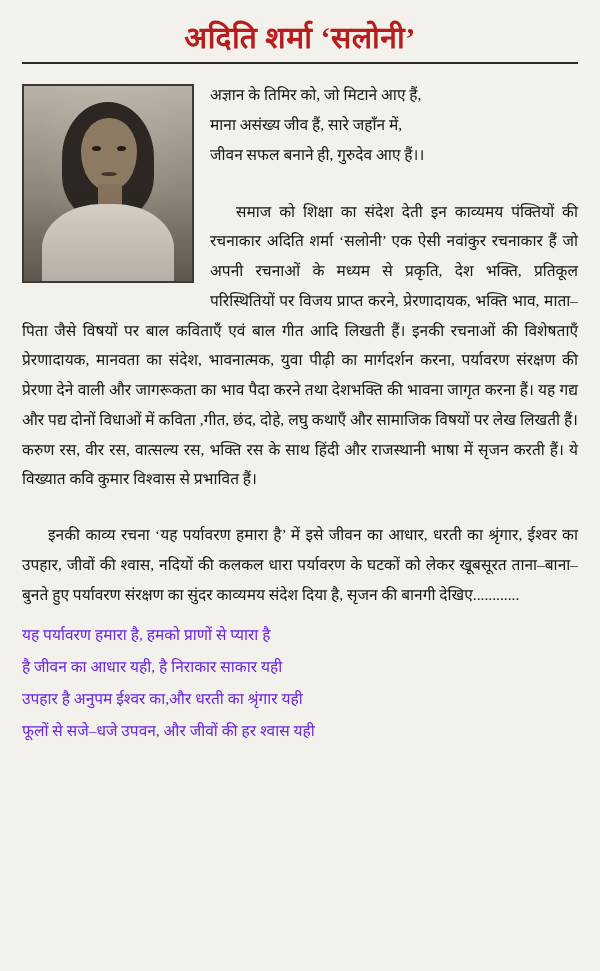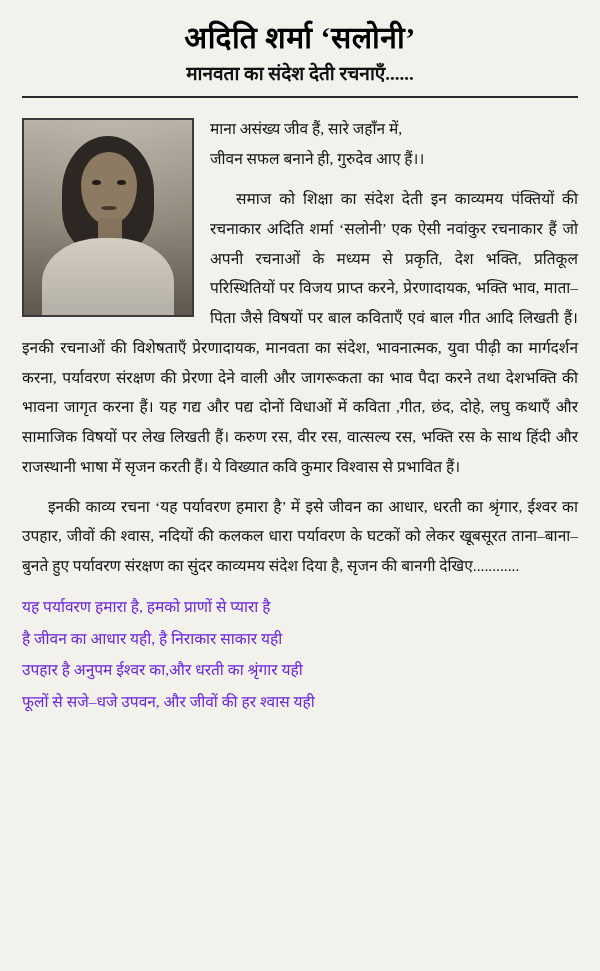--- a/index.html
+++ b/index.html
@@ -25,21 +25,21 @@
   .title-block {
     text-align: center;
   }
   .doc-title {
     font-family: "Liberation Serif", serif;
     font-size: 30px;
     font-weight: bold;
     letter-spacing: 0.5px;
     line-height: 1.2;
     margin: 6px 0 2px 0;
-    color: #000000;
+    color: #b91c1c;
   }
   .doc-subtitle {
     font-family: "Liberation Serif", serif;
     font-size: 19px;
     font-weight: bold;
     line-height: 1.25;
     margin: 6px 0 10px 0;
     color: #121212;
   }
   .rule {
@@ -135,21 +135,21 @@
   }
   .verse-line {
     font-size: 15.5px;
     line-height: 1.95;
     margin: 0;
     color: #161616;
   }
   p.para {
     font-size: 15.5px;
     line-height: 1.92;
-    margin: 10px 0 0 0;
+    margin: 26px 0 0 0;
     text-align: justify;
     text-indent: 26px;
     color: #161616;
   }
   .poem {
     margin-top: 10px;
   }
   .poem-line {
     font-size: 15.5px;
     line-height: 2.05;
@@ -158,41 +158,41 @@
   }
   .clear { clear: both; }
 </style>
 </head>
 <body>
 
 <div class="page">
 
   <div class="title-block">
     <div class="doc-title">अदिति शर्मा ‘सलोनी’</div>
-    <div class="doc-subtitle">मानवता का संदेश देती रचनाएँ......</div>
   </div>
 
   <hr class="rule">
 
   <div class="body-area">
 
     <div class="photo-frame">
       <div class="photo-inner">
         <div class="portrait-hair"></div>
         <div class="portrait-face"></div>
         <div class="portrait-eye left"></div>
         <div class="portrait-eye right"></div>
         <div class="portrait-mouth"></div>
         <div class="portrait-neck"></div>
         <div class="portrait-body"></div>
         <div class="portrait-shadow"></div>
       </div>
     </div>
 
     <div class="verse">
+      <p class="verse-line">अज्ञान के तिमिर को, जो मिटाने आए हैं,</p>
       <p class="verse-line">माना असंख्य जीव हैं, सारे जहाँन में,</p>
       <p class="verse-line">जीवन सफल बनाने ही, गुरुदेव आए हैं।।</p>
     </div>
 
     <p class="para">समाज को शिक्षा का संदेश देती इन काव्यमय पंक्तियों की रचनाकार अदिति शर्मा ‘सलोनी’ एक ऐसी नवांकुर रचनाकार हैं जो अपनी रचनाओं के मध्यम से प्रकृति, देश भक्ति, प्रतिकूल परिस्थितियों पर विजय प्राप्त करने, प्रेरणादायक, भक्ति भाव, माता–पिता जैसे विषयों पर बाल कविताएँ एवं बाल गीत आदि लिखती हैं। इनकी रचनाओं की विशेषताएँ प्रेरणादायक, मानवता का संदेश, भावनात्मक, युवा पीढ़ी का मार्गदर्शन करना, पर्यावरण संरक्षण की प्रेरणा देने वाली और जागरूकता का भाव पैदा करने तथा देशभक्ति की भावना जागृत करना हैं। यह गद्य और पद्य दोनों विधाओं में कविता ,गीत, छंद, दोहे, लघु कथाएँ और सामाजिक विषयों पर लेख लिखती हैं। करुण रस, वीर रस, वात्सल्य रस, भक्ति रस के साथ हिंदी और राजस्थानी भाषा में सृजन करती हैं। ये विख्यात कवि कुमार विश्वास से प्रभावित हैं।</p>
 
     <div class="clear"></div>
 
     <p class="para">इनकी काव्य रचना ‘यह पर्यावरण हमारा है’ में इसे जीवन का आधार, धरती का श्रृंगार, ईश्वर का उपहार, जीवों की श्वास, नदियों की कलकल धारा पर्यावरण के घटकों को लेकर खूबसूरत ताना–बाना–बुनते हुए पर्यावरण संरक्षण का सुंदर काव्यमय संदेश दिया है, सृजन की बानगी देखिए............</p>
 

